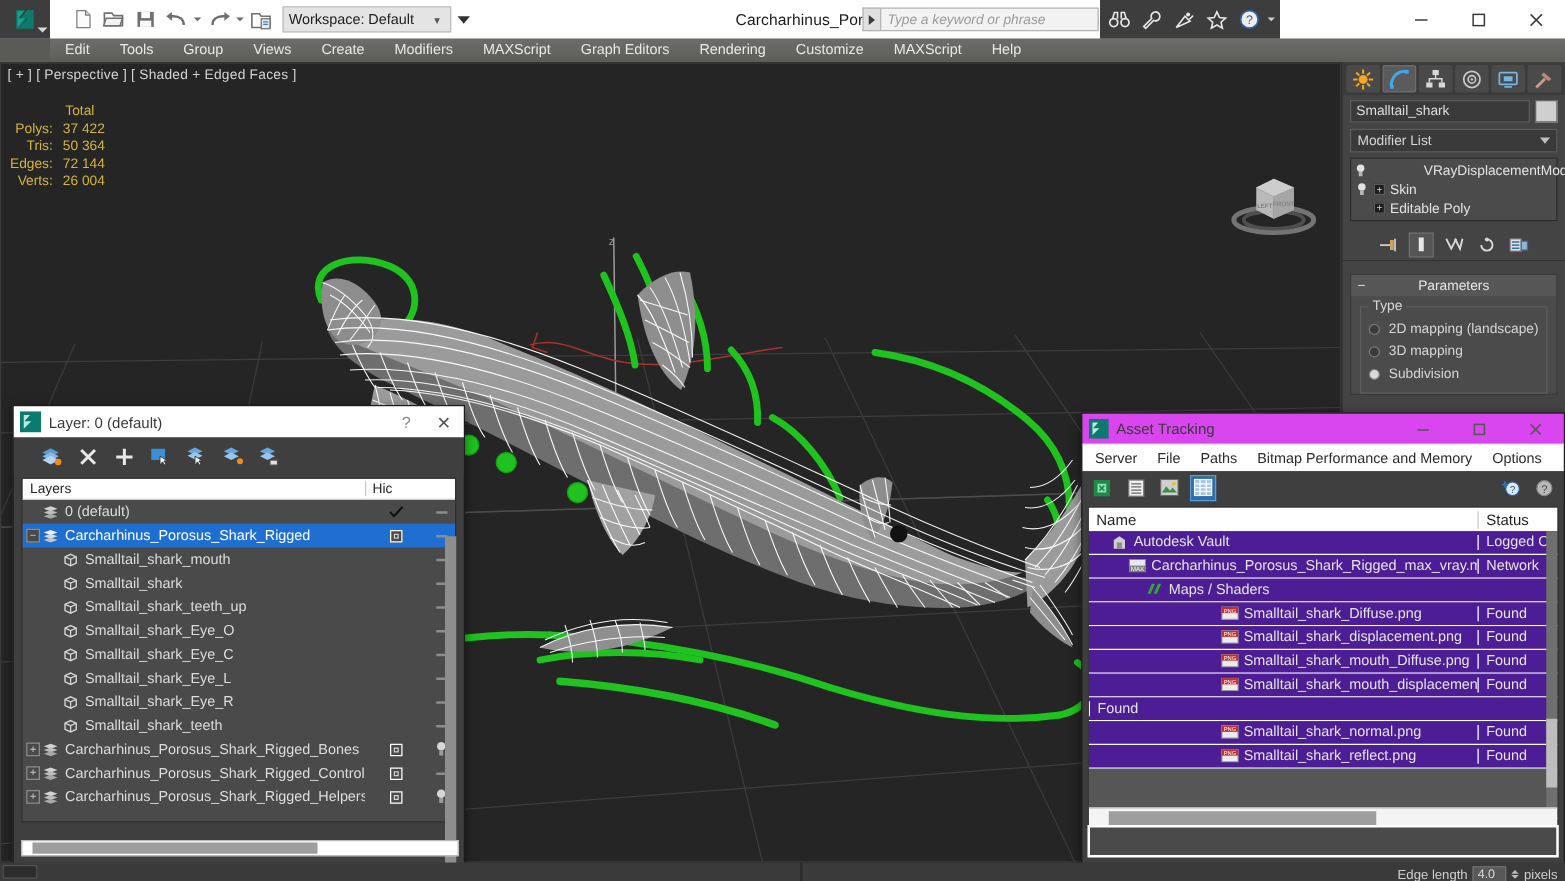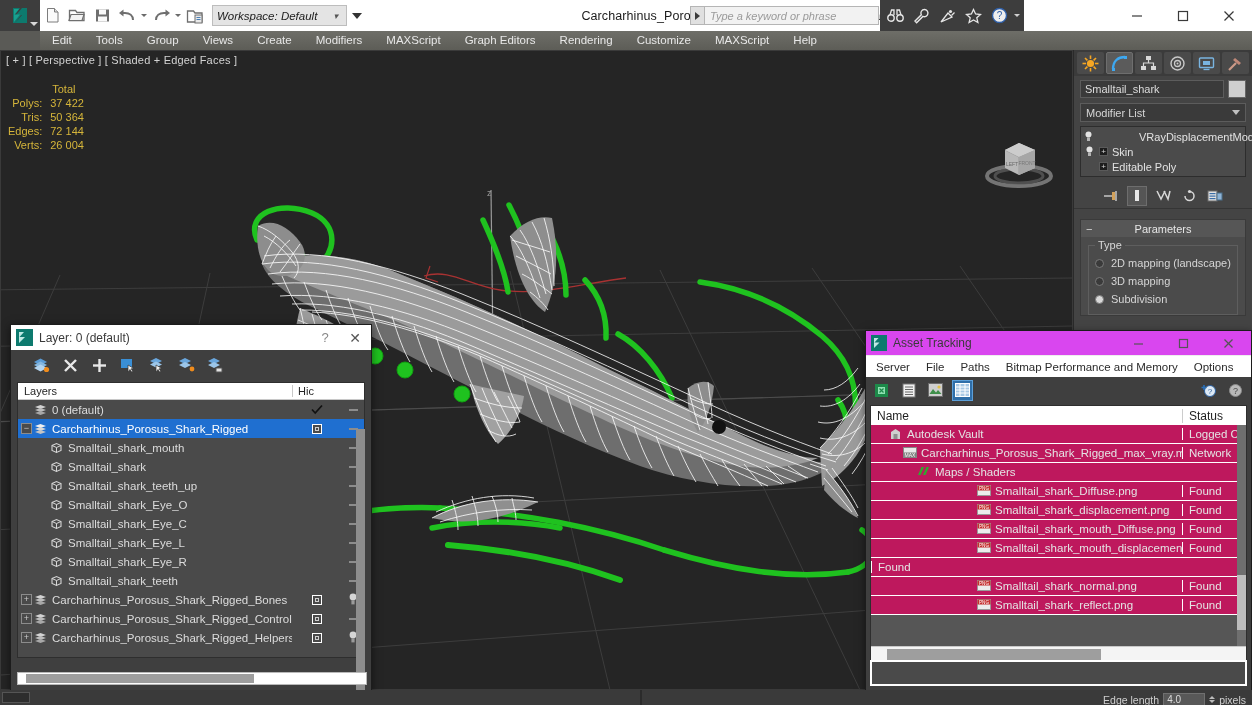--- a/index.html
+++ b/index.html
@@ -28,21 +28,21 @@
     width: 19px; height: 19px; position: relative;
   }
   .maxlogo svg { display:block; }
   #logo-caret {
     position: absolute; right: 2px; bottom: 5px;
     width: 0; height: 0; border-left: 4px solid transparent;
     border-right: 4px solid transparent; border-top: 4px solid #d8d8d8;
   }
   #qat {
     height: 31px; display: flex; align-items: center;
-    padding-left: 0; gap: 1px; font-style: italic;
+    padding-left: 14px; gap: 1px;
   }
   .qicon {
     width: 24px; height: 24px; display:flex; align-items:center; justify-content:center;
     cursor: pointer;
   }
   .qicon svg { display: block; }
   .mini-caret {
     width: 8px; height: 24px; display:flex; align-items:center; justify-content:center;
   }
   .mini-caret i {
@@ -309,21 +309,21 @@
     position: relative; overflow: hidden; border: 1px solid #2e2e2e;
   }
   #at-head {
     height: 19px; background: #ffffff; display: flex; align-items: center;
     font-size: 12px; color: #1f1f1f;
   }
   #at-head .hn { flex: 1; padding-left: 6px; }
   #at-head .hs { width: 64px; padding-left: 6px; border-left: 1px solid #cccccc; }
   .arow {
     display: flex; height: 19px; align-items: center; font-size: 11.5px;
-    color: #e4e4e4; border-bottom: 1px solid #ffffff; background: #be185d;
+    color: #e4e4e4; border-bottom: 1px solid #ffffff; background: #4c1d95;
   }
   .arow .an { flex: 1; display: flex; align-items: center; overflow: hidden; white-space: nowrap;}
   .arow .as { width: 64px; padding-left: 6px; border-left: 1px solid #ffffff; overflow:hidden; white-space:nowrap;}
   .arow .ficon { width: 14px; height: 12px; margin-right: 4px; flex: none; }
   .ind1 { padding-left: 18px; }
   .ind2 { padding-left: 32px; }
   .ind3 { padding-left: 46px; }
   .ind4 { padding-left: 84px; margin-left: 22px; }
   #at-blank { background:#565656; height: 40px; border-bottom:1px solid #ffffff; }
   #at-hscroll {
@@ -345,21 +345,21 @@
   
   #bottombar {
     position: absolute; left: 0; top: 690px; width: 1252px; height: 15px;
     background: #3a3a3a; display:flex; align-items:center;
   }
   #edge-len {
     position: absolute; right: 6px; top: 693px; display: flex; align-items: center;
     gap: 4px; color: #cfcfcf; font-size: 10.5px;
   }
   #edge-len .field {
-    width: 42px; height: 13px; background: #585858; border: 1px solid #707070;
+    width: 27px; height: 13px; background: #585858; border: 1px solid #707070;
     color: #dcdcdc; font-size: 10px; padding-left: 3px; display:flex;align-items:center;
   }
   #edge-len .spin {
     display:flex; flex-direction:column; gap:1px;
   }
   #edge-len .spin i {
     width:0;height:0;border-left:3px solid transparent;border-right:3px solid transparent;
   }
   #edge-len .spin i.up { border-bottom: 3px solid #bbb; }
   #edge-len .spin i.dn { border-top: 3px solid #bbb; }

